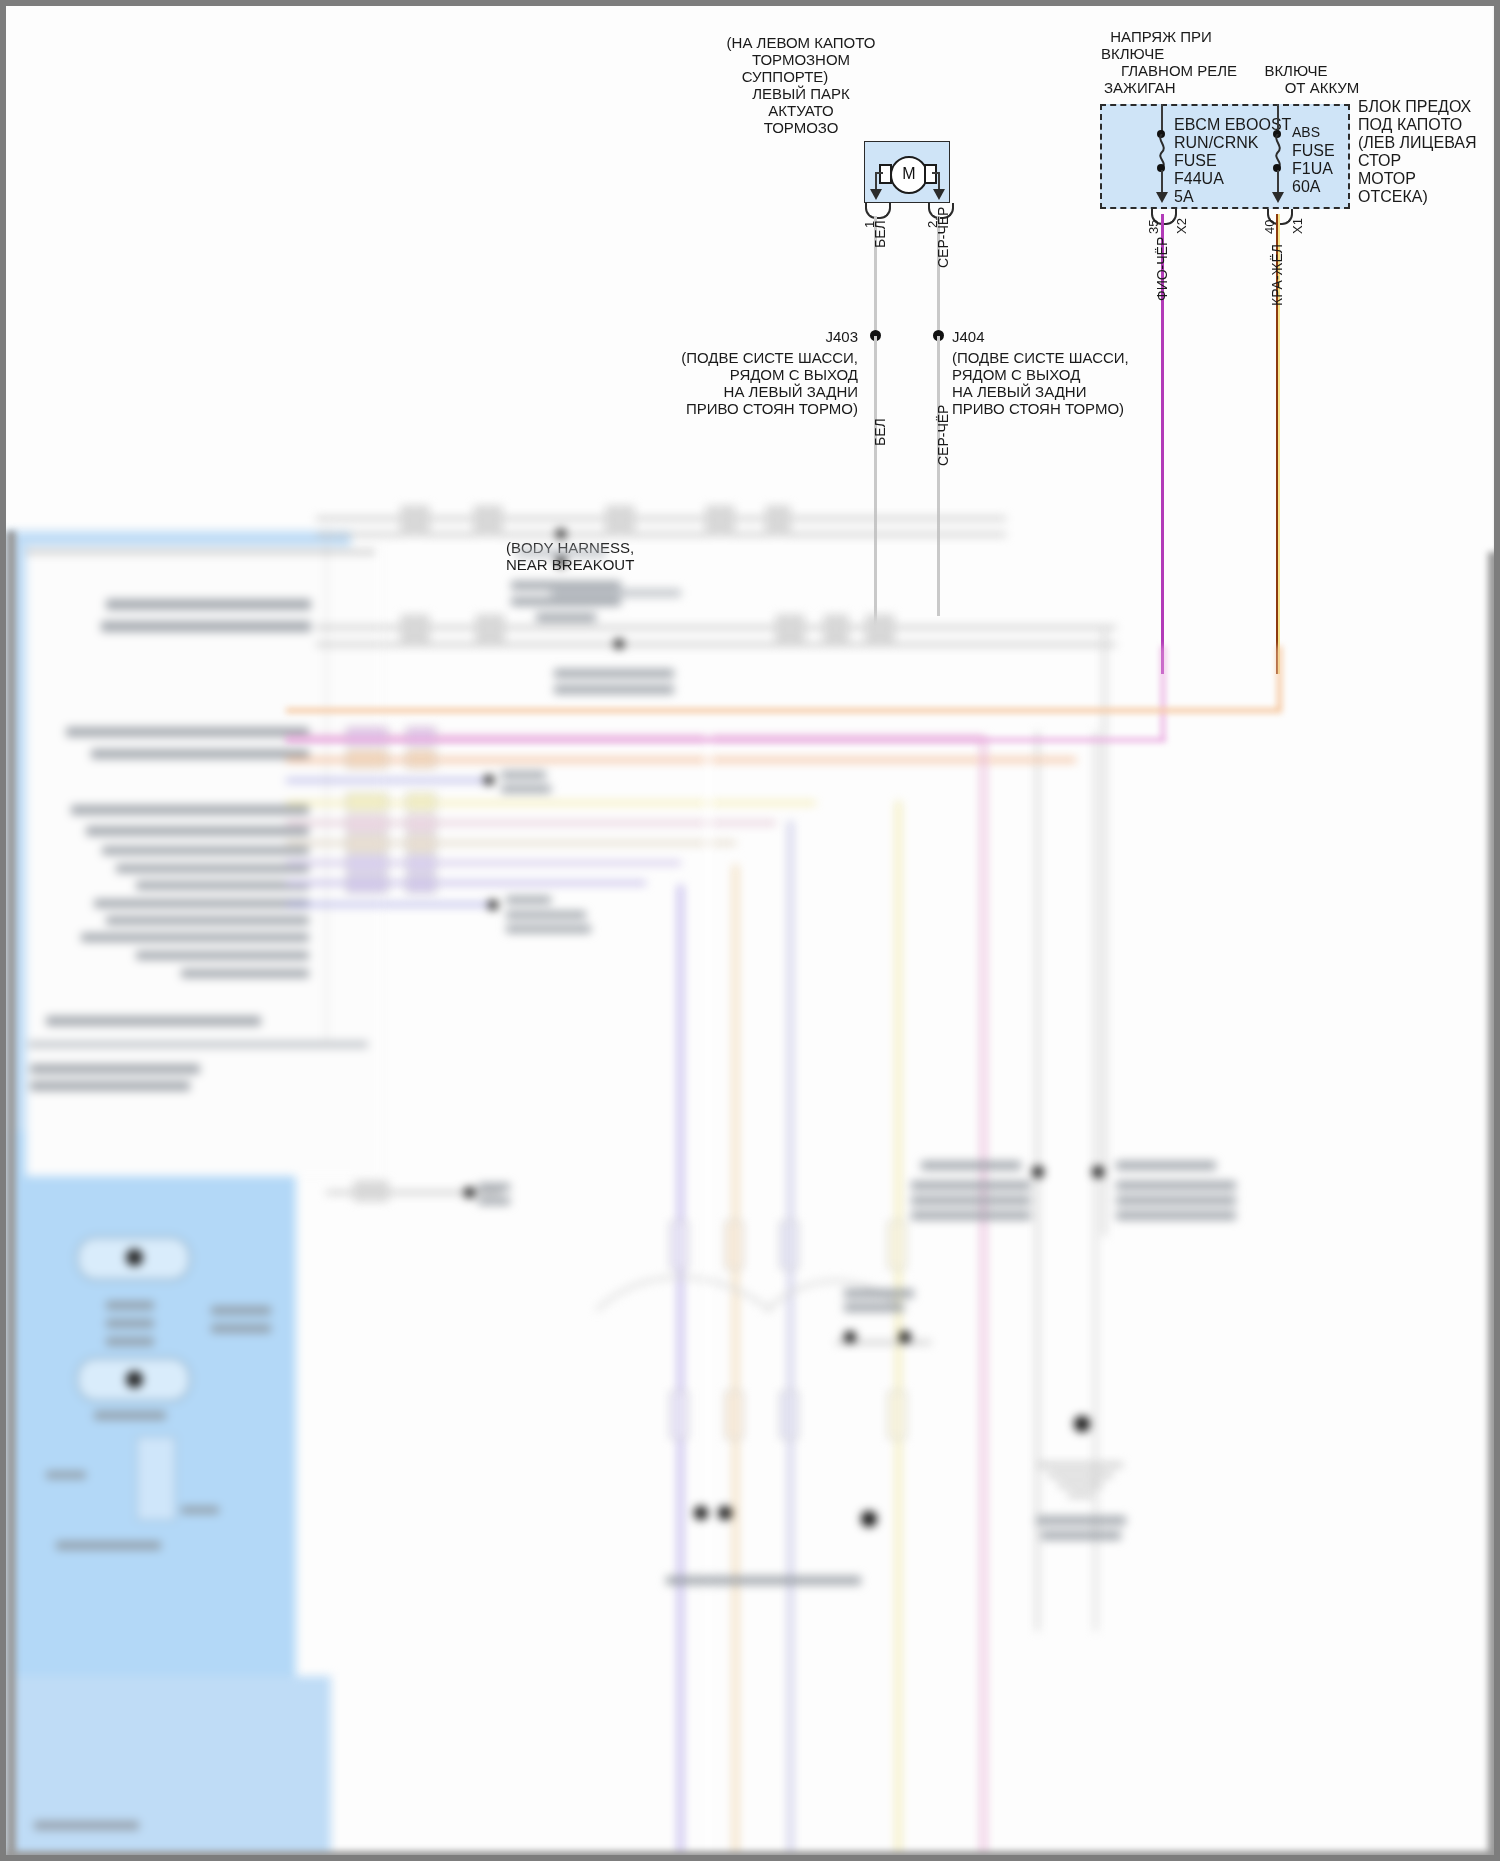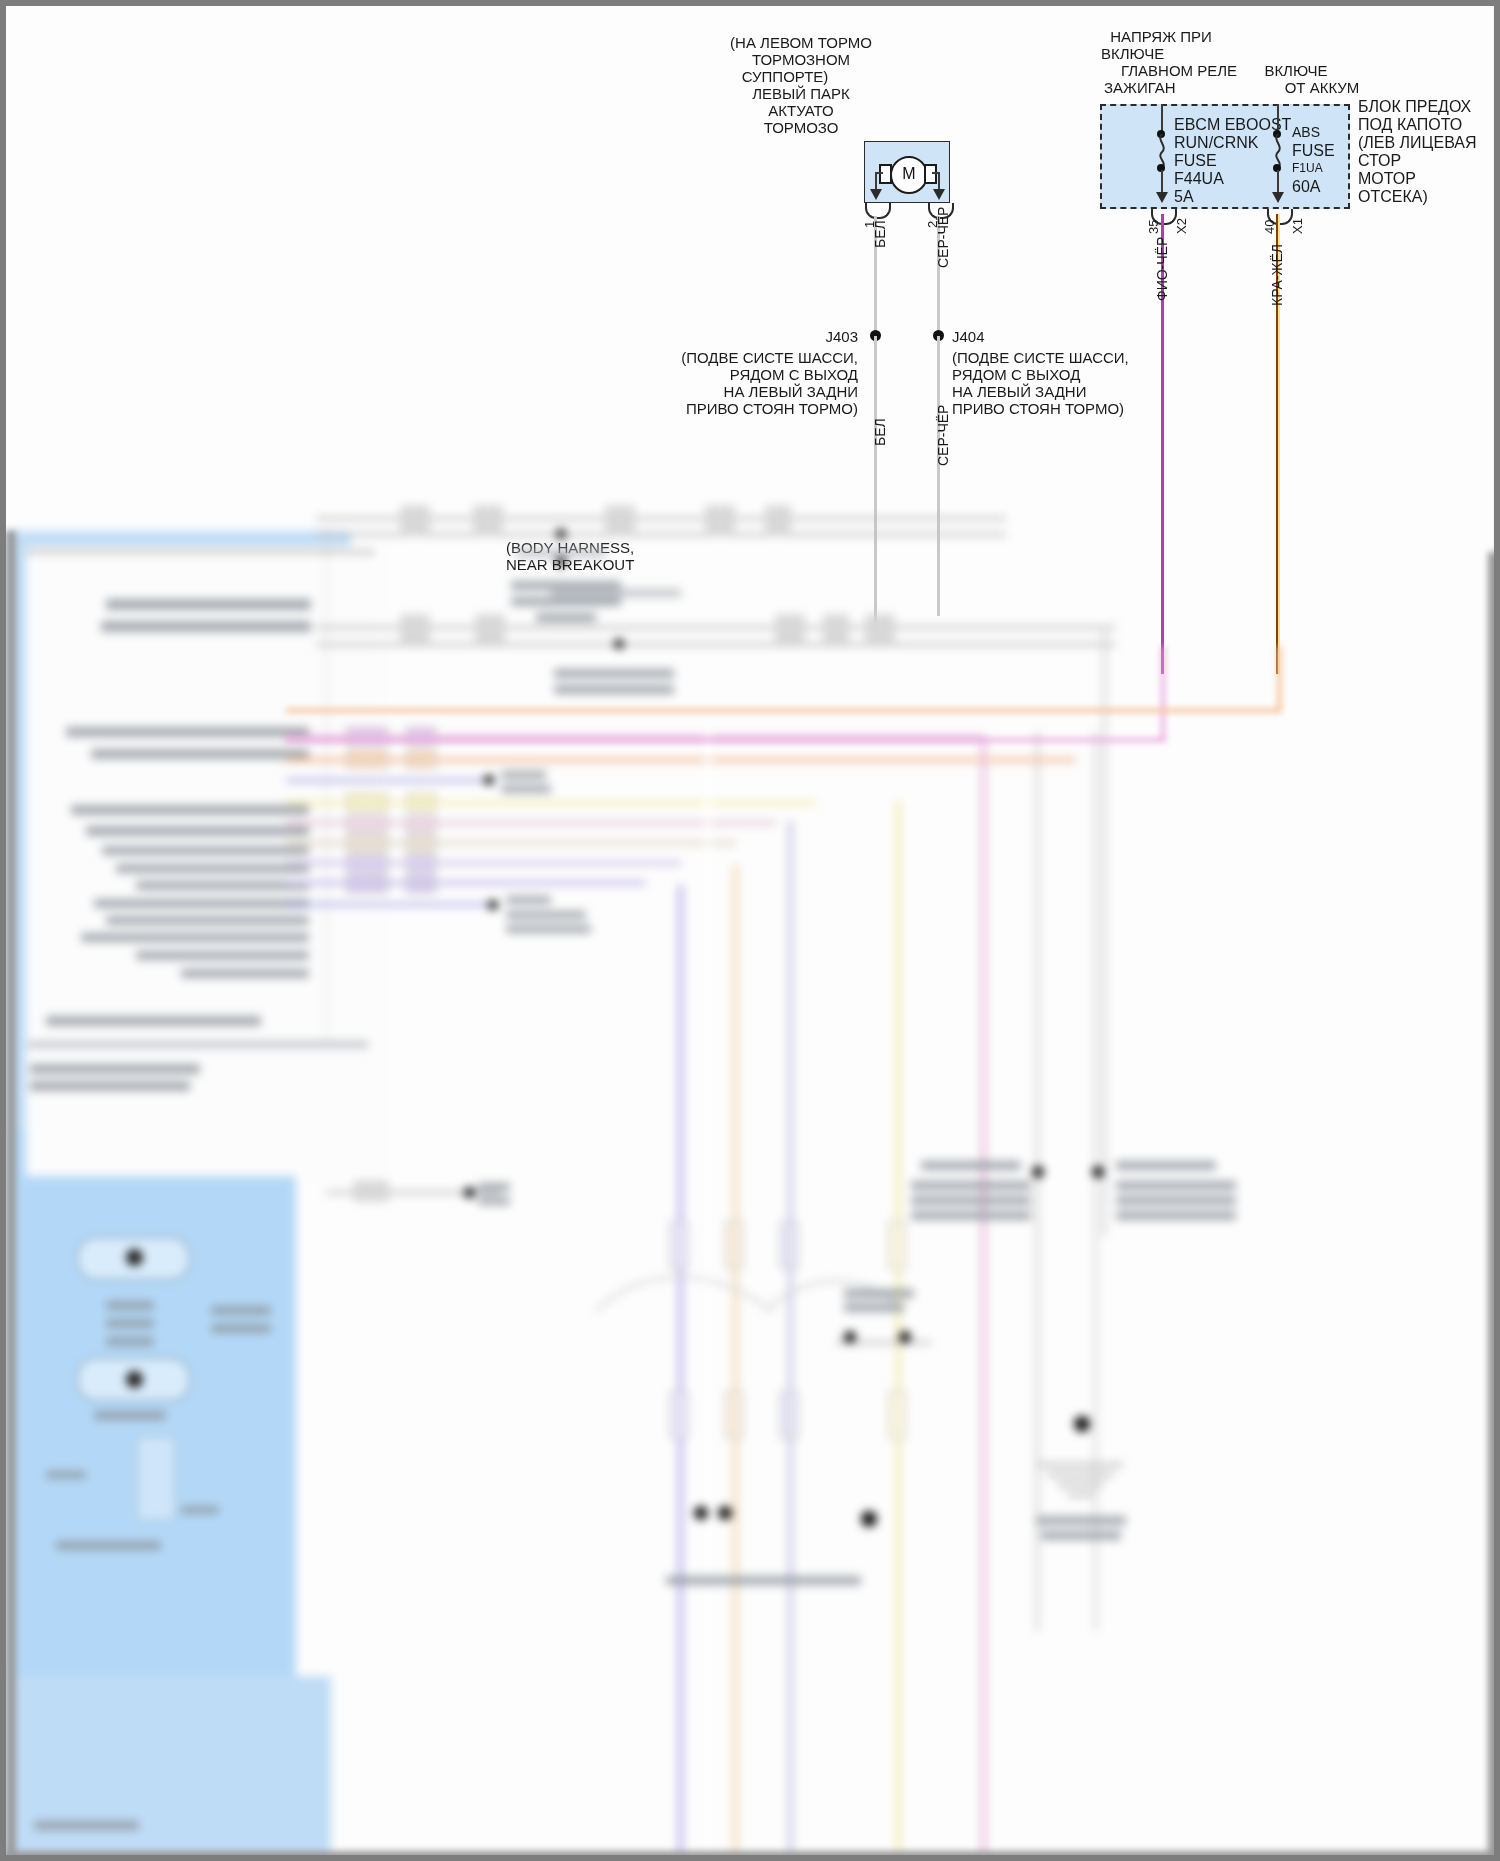--- a/index.html
+++ b/index.html
@@ -70,21 +70,21 @@
   .right-shade{position:absolute;right:0;top:0;width:14px;height:100%;
        background:linear-gradient(90deg,rgba(120,120,120,0) 0%,rgba(120,120,120,.55) 100%);}
 </style>
 </head>
 <body>
 
 <div id="page">
   <div id="canvas">
 
     <div>
-      <div class="txt c" style="left:700px;top:28px;width:190px;font-size:15px;">(НА ЛЕВОМ ТОРМО</div>
+      <div class="txt c" style="left:700px;top:28px;width:190px;font-size:15px;">(НА ЛЕВОМ КАПОТО</div>
       <div class="txt c" style="left:700px;top:45px;width:190px;">ТОРМОЗНОМ</div>
       <div class="txt c" style="left:684px;top:62px;width:190px;">СУППОРТЕ)</div>
       <div class="txt c" style="left:700px;top:79px;width:190px;">ЛЕВЫЙ ПАРК</div>
       <div class="txt c" style="left:700px;top:96px;width:190px;">АКТУАТО</div>
       <div class="txt c" style="left:700px;top:113px;width:190px;">ТОРМОЗО</div>
     </div>
 
     <div class="box solidbox" style="left:858px;top:135px;width:86px;height:62px;"></div>
 
     <div class="motor" style="left:884px;top:150px;">M</div>
@@ -157,21 +157,21 @@
     <div class="sdot" style="left:1267px;top:124px;"></div>
     <svg class="fuse" style="left:1265px;top:128px;" viewBox="0 0 14 34">
       <path d="M7 0 C 1 6, 13 12, 7 18 C 1 24, 13 28, 7 34" fill="none" stroke="#2b2b2b" stroke-width="2"></path>
     </svg>
     <div class="sdot" style="left:1267px;top:158px;"></div>
     <div class="vline" style="left:1271px;top:164px;height:26px;"></div>
     <div class="arrow" style="left:1266px;top:186px;"></div>
 
     <div class="txt" style="left:1286px;top:118px;width:120px;font-size:14px;">ABS</div>
     <div class="txt" style="left:1286px;top:136px;width:120px;font-size:16px;">FUSE</div>
-    <div class="txt" style="left:1286px;top:154px;width:120px;font-size:12px;">F1UA</div>
+    <div class="txt" style="left:1286px;top:154px;width:120px;font-size:16px;">F1UA</div>
     <div class="txt" style="left:1286px;top:172px;width:120px;font-size:16px;">60A</div>
 
     <div class="txt" style="left:1352px;top:92px;width:150px;font-size:16px;">БЛОК ПРЕДОХ</div>
     <div class="txt" style="left:1352px;top:110px;width:150px;font-size:16px;">ПОД КАПОТО</div>
     <div class="txt" style="left:1352px;top:128px;width:150px;font-size:16px;">(ЛЕВ ЛИЦЕВАЯ</div>
     <div class="txt" style="left:1352px;top:146px;width:150px;font-size:16px;">СТОР</div>
     <div class="txt" style="left:1352px;top:164px;width:150px;font-size:16px;">МОТОР</div>
     <div class="txt" style="left:1352px;top:182px;width:150px;font-size:16px;">ОТСЕКА)</div>
 
     <div class="cup" style="left:1145px;top:203px;"></div>

